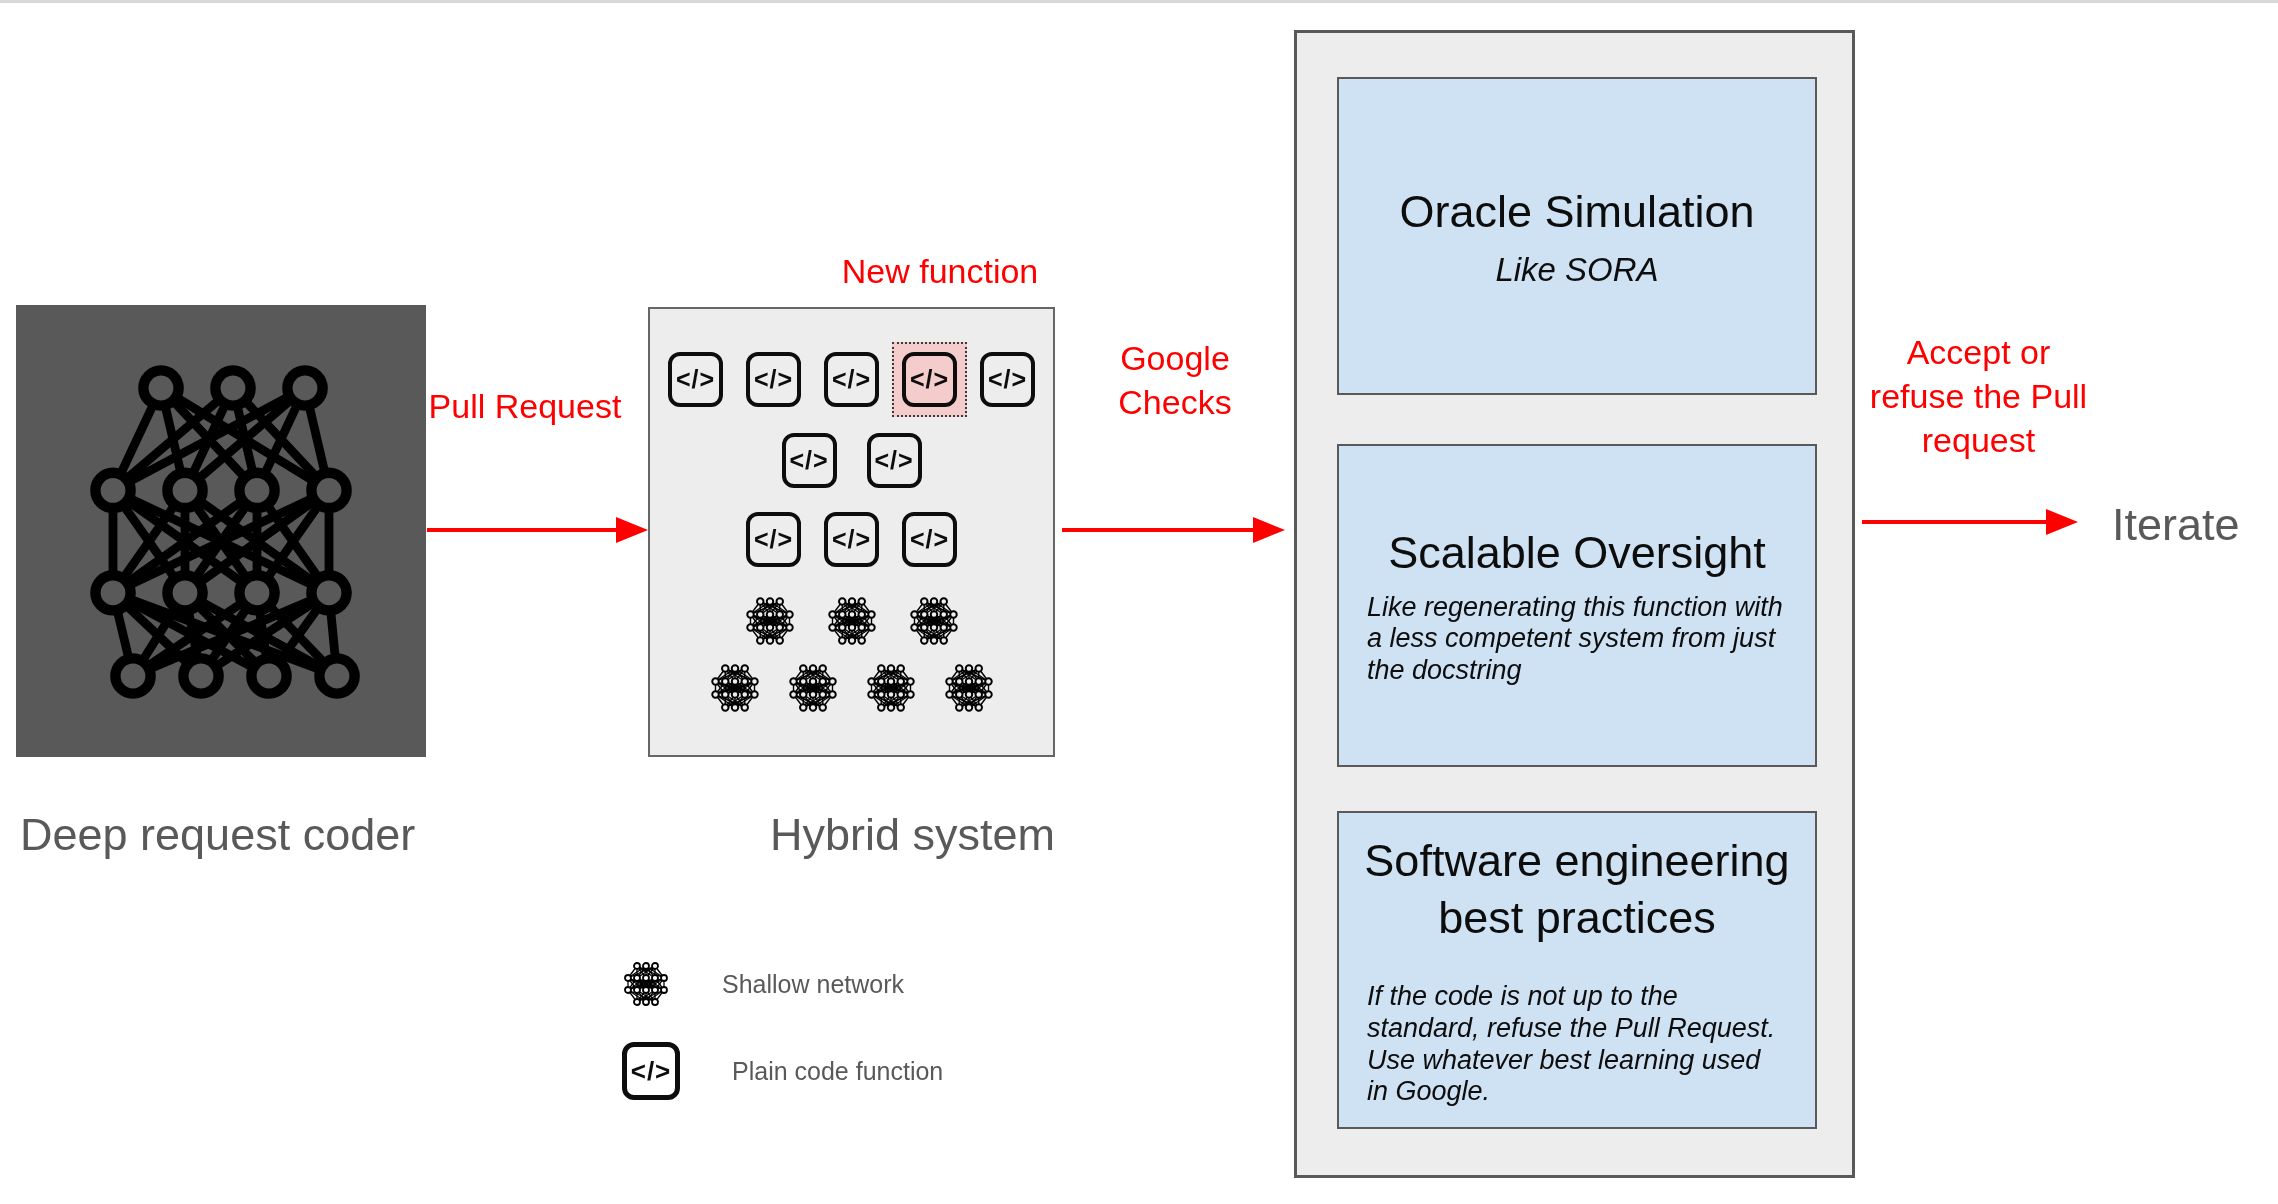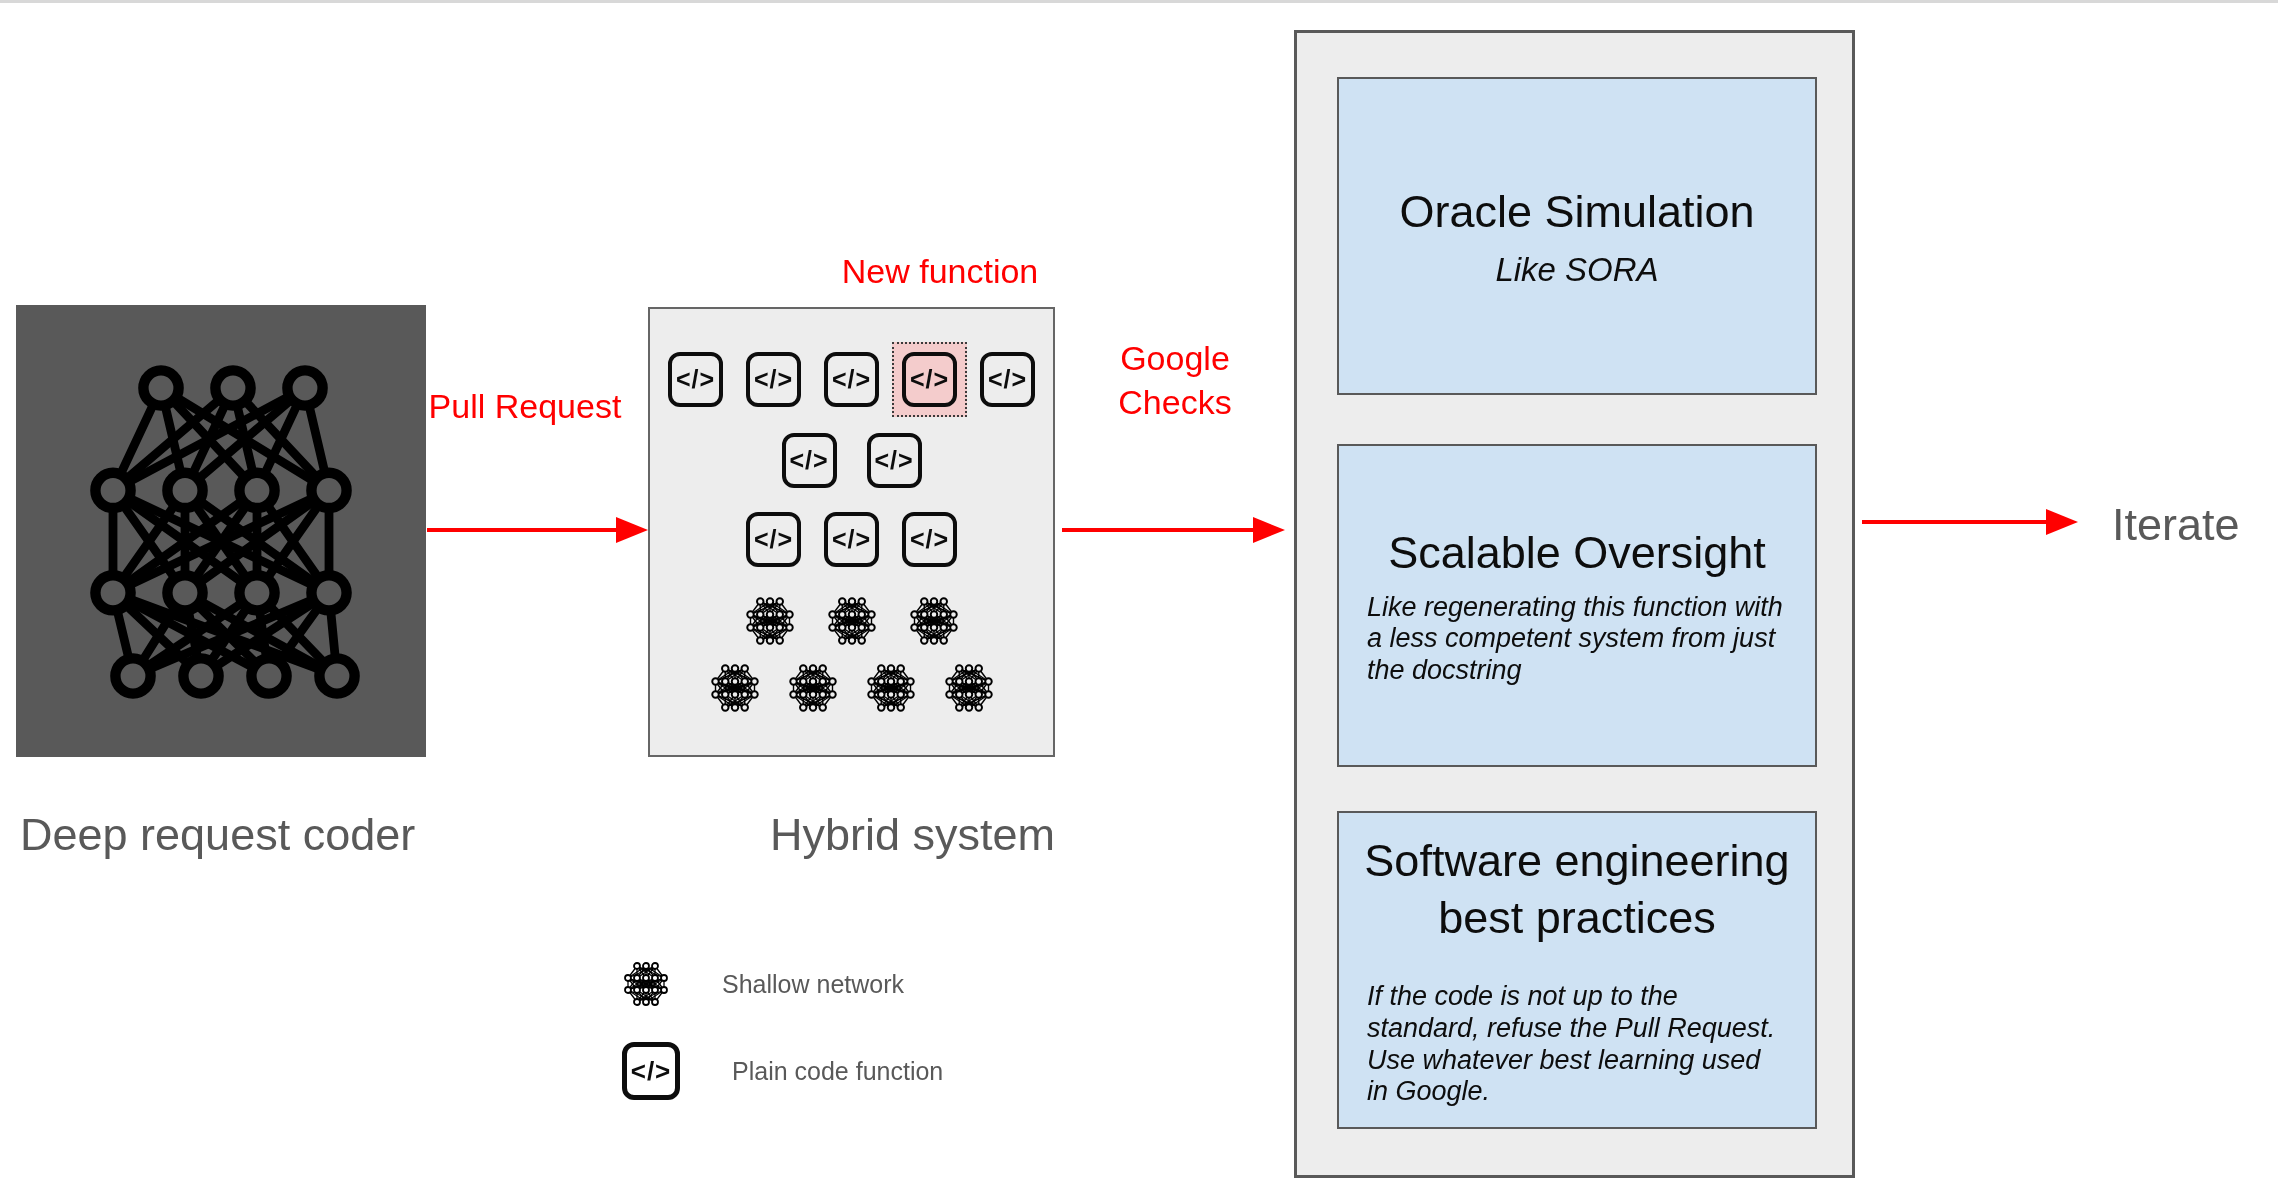--- a/index.html
+++ b/index.html
@@ -732,20 +732,21 @@
     <div class="card card-2">
       <div class="card-title">Scalable Oversight</div>
       <div class="card-sub">Like regenerating this function with a less competent system from just the docstring</div>
     </div>
     <div class="card card-3">
       <div class="card-title">Software engineering best practices</div>
       <div class="card-sub">If the code is not up to the standard, refuse the Pull Request. Use whatever best learning used in Google.</div>
     </div>
   </div>
 
+  <div class="red-label accept-label">Accept or refuse the Pull request</div>
   <div class="iterate-label">Iterate</div>
 
   <div class="legend-item legend-item-1">
     <svg class="net-svg legend-net shallow-net" viewBox="0 0 64 60">
         <line x1="20" y1="6" x2="8" y2="22" stroke-width="1.7"></line>
         <line x1="20" y1="6" x2="20" y2="22" stroke-width="1.7"></line>
         <line x1="20" y1="6" x2="32" y2="22" stroke-width="1.7"></line>
         <line x1="20" y1="6" x2="44" y2="22" stroke-width="1.7"></line>
         <line x1="20" y1="6" x2="56" y2="22" stroke-width="1.7"></line>
         <line x1="32" y1="6" x2="8" y2="22" stroke-width="1.7"></line>

